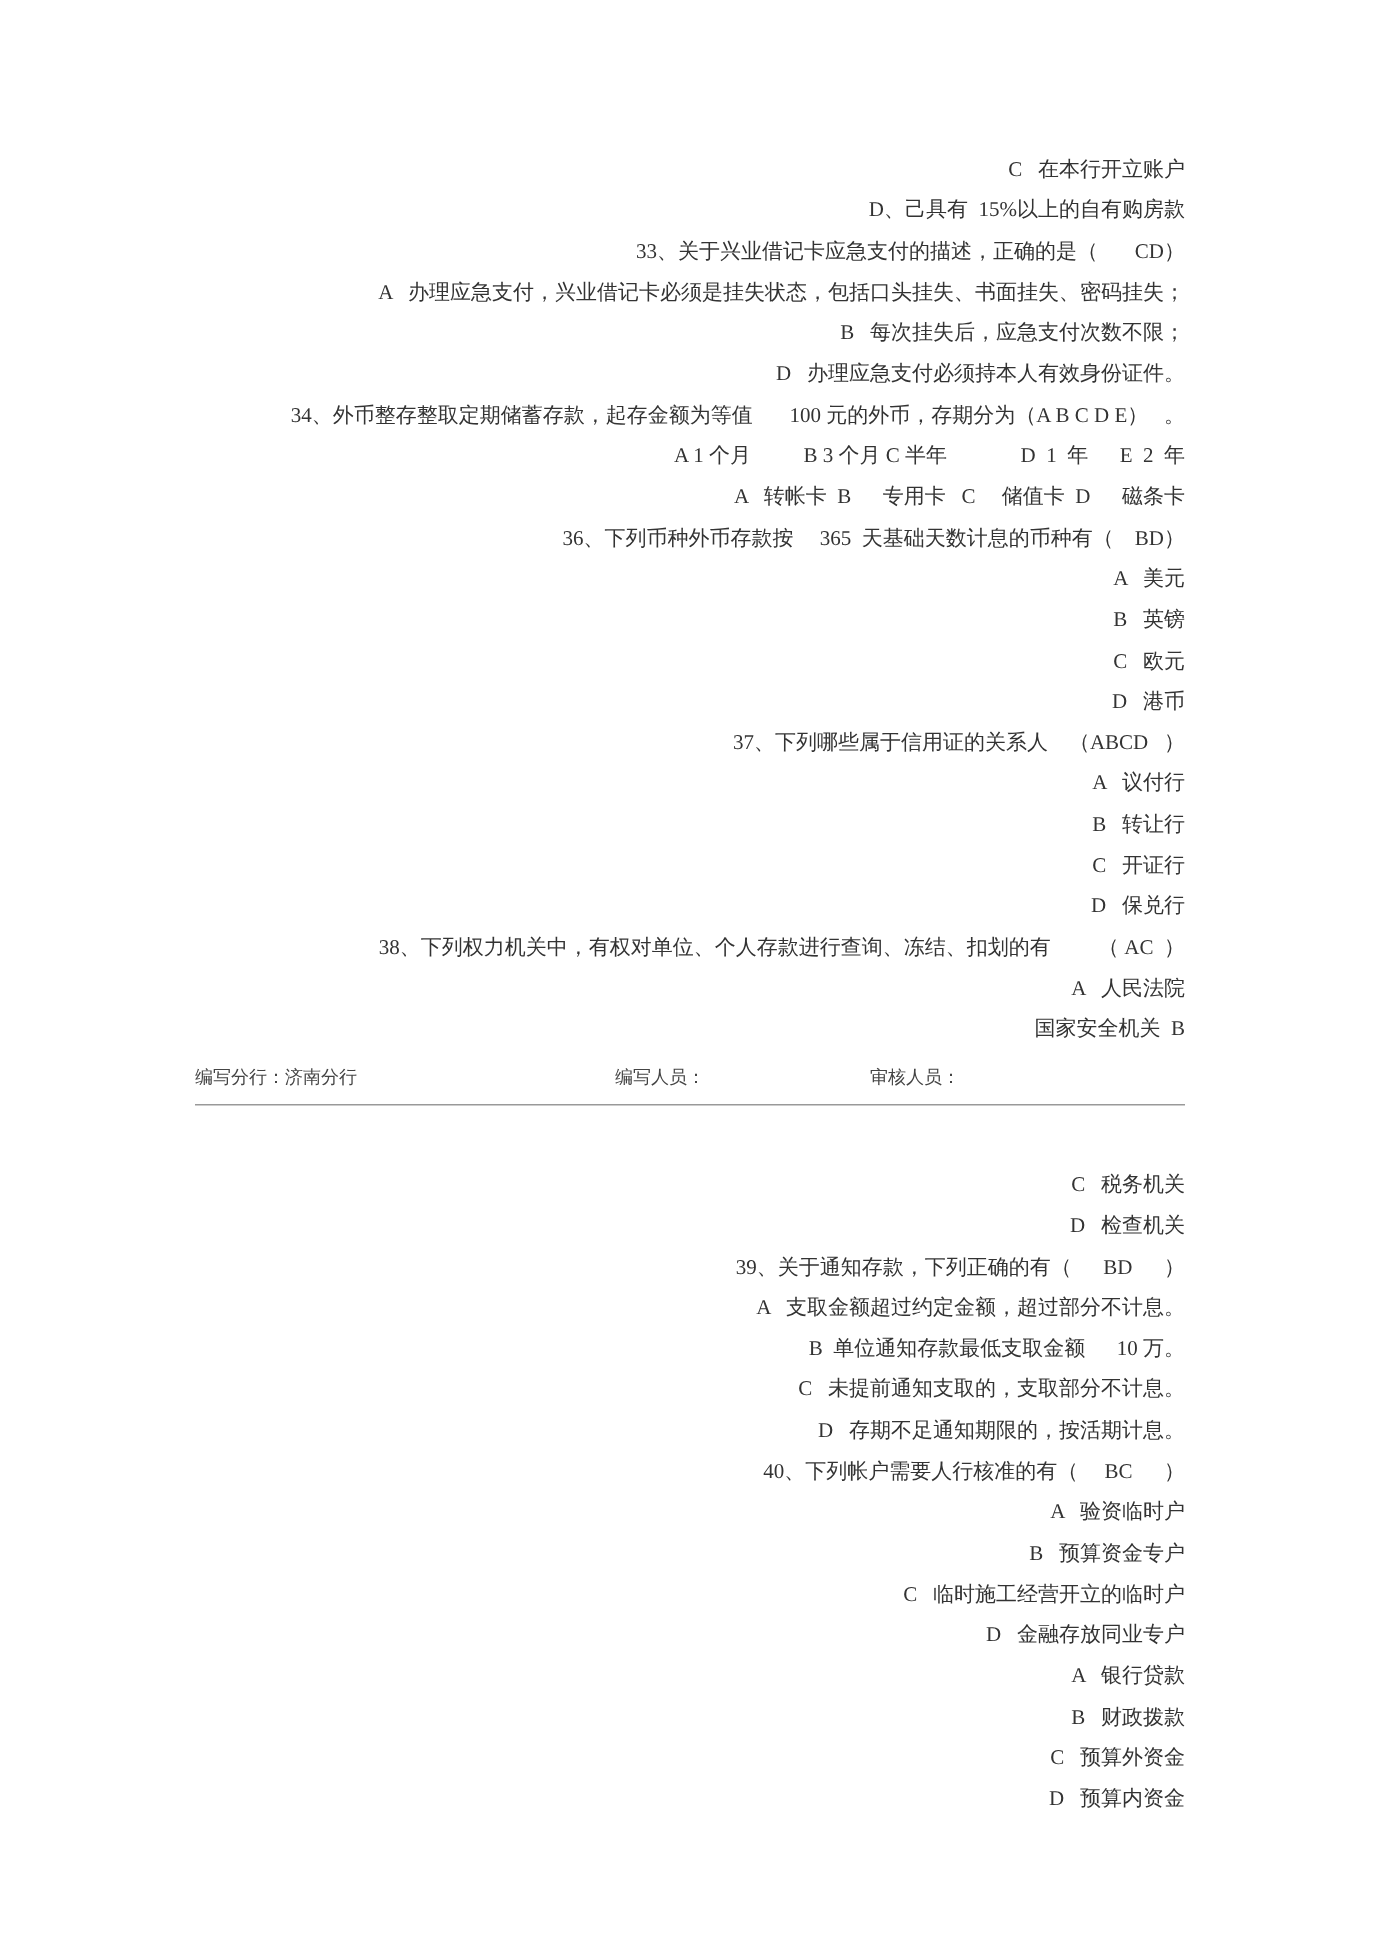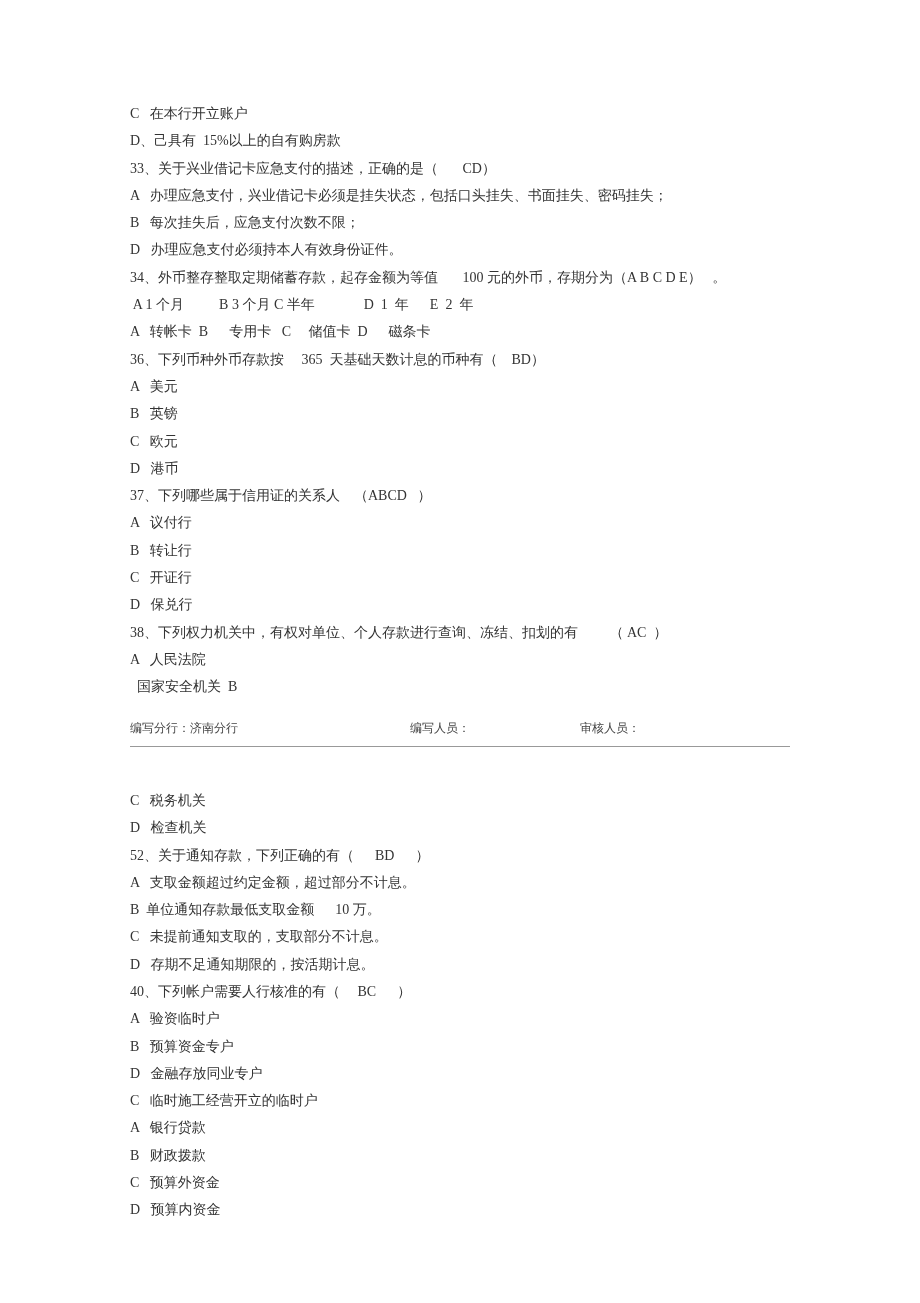--- a/index.html
+++ b/index.html
@@ -10,25 +10,25 @@
     font-size: 14px;
     color: #333;
     line-height: 1.95;
   }
   .page {
     width: 920px;
     margin: 0 auto;
     padding: 100px 130px 60px 130px;
     box-sizing: border-box;
   }
-  .line { white-space: pre; }
+  .line { white-space: pre; text-align: right; }
   .footer {
     display: flex;
     font-size: 12px;
-    margin-top: 16px;
+    margin-top: 6px;
     color: #444;
   }
   .footer > span { display: inline-block; }
   .footer .f1 { width: 280px; }
   .footer .f2 { width: 170px; }
   .footer .f3 { }
   hr.sep {
     border: none;
     border-top: 1px solid #999;
     margin: 6px 0 30px 0;
@@ -67,28 +67,28 @@
     <span class="f1"><span>编写分行：</span><span>济南分行</span></span>
     <span class="f2">编写人员：</span>
     <span class="f3">审核人员：</span>
   </div>
   <hr class="sep">
 
   <div class="gap"></div>
 
   <div class="line">C   税务机关</div>
   <div class="line">D   检查机关</div>
-  <div class="line">52、关于通知存款，下列正确的有（      BD      ）</div>
+  <div class="line">39、关于通知存款，下列正确的有（      BD      ）</div>
   <div class="line">A   支取金额超过约定金额，超过部分不计息。</div>
   <div class="line">B  单位通知存款最低支取金额      10 万。</div>
   <div class="line">C   未提前通知支取的，支取部分不计息。</div>
   <div class="line">D   存期不足通知期限的，按活期计息。</div>
   <div class="line">40、下列帐户需要人行核准的有（     BC      ）</div>
   <div class="line">A   验资临时户</div>
   <div class="line">B   预算资金专户</div>
+  <div class="line">C   临时施工经营开立的临时户</div>
   <div class="line">D   金融存放同业专户</div>
-  <div class="line">C   临时施工经营开立的临时户</div>
   <div class="line">A   银行贷款</div>
   <div class="line">B   财政拨款</div>
   <div class="line">C   预算外资金</div>
   <div class="line">D   预算内资金</div>
 
 </div>
 
 </body></html>

